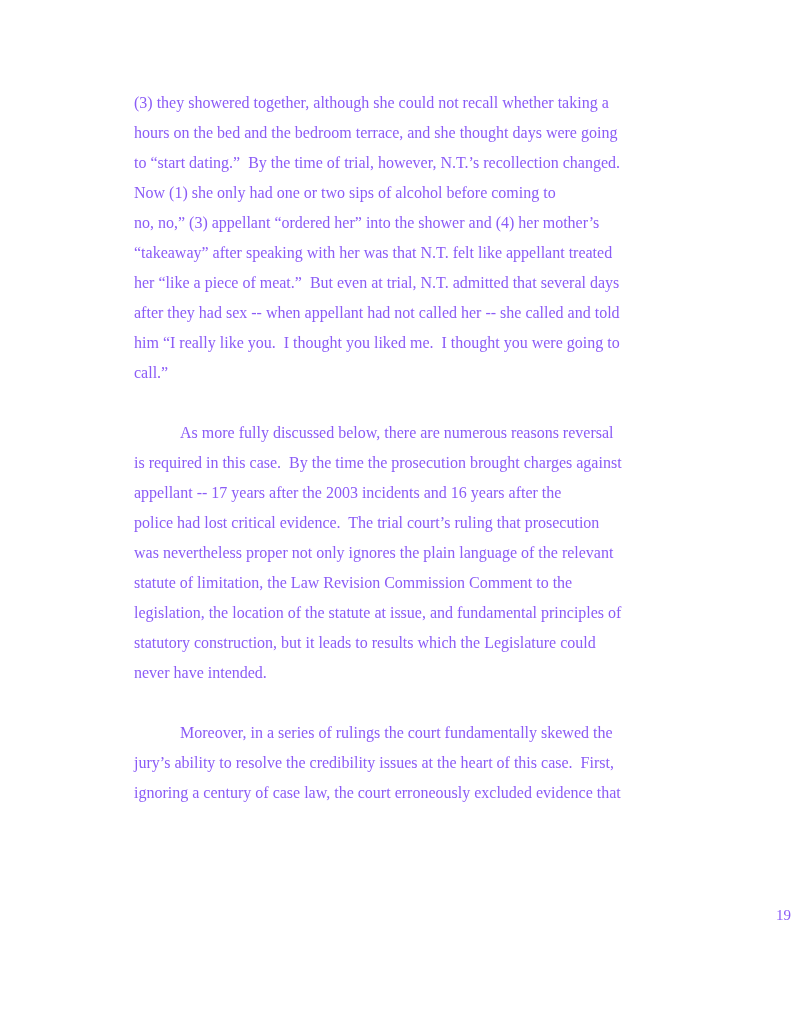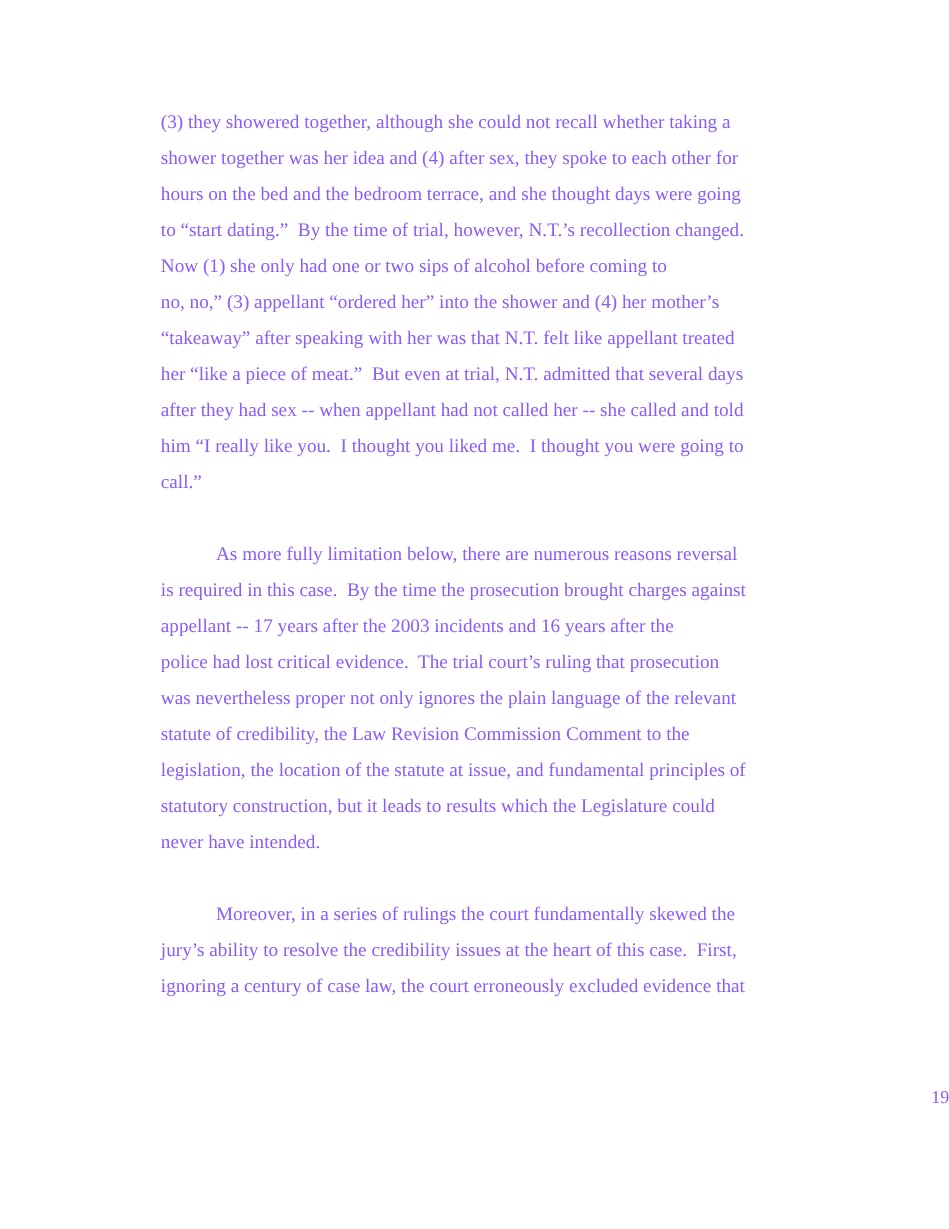--- a/index.html
+++ b/index.html
@@ -45,39 +45,38 @@
   }
 </style>
 </head>
 <body>
 
 <div class="page">
   <div class="text-block">
 
     <div class="para">
       <div class="line">(3) they showered together, although she could not recall whether taking a</div>
-      <div class="line">shower together was her idea and (4) after sex, they spoke to each other for</div>
       <div class="line">hours on the bed and the bedroom terrace, and she thought days were going</div>
       <div class="line">to “start dating.”  By the time of trial, however, N.T.’s recollection changed.</div>
       <div class="line">Now (1) she only had one or two sips of alcohol before coming to</div>
       <div class="line">no, no,” (3) appellant “ordered her” into the shower and (4) her mother’s</div>
       <div class="line">“takeaway” after speaking with her was that N.T. felt like appellant treated</div>
       <div class="line">her “like a piece of meat.”  But even at trial, N.T. admitted that several days</div>
       <div class="line">after they had sex -- when appellant had not called her -- she called and told</div>
       <div class="line">him “I really like you.  I thought you liked me.  I thought you were going to</div>
       <div class="line">call.”</div>
     </div>
 
     <div class="para">
-      <div class="line indent">As more fully limitation below, there are numerous reasons reversal</div>
+      <div class="line indent">As more fully discussed below, there are numerous reasons reversal</div>
       <div class="line">is required in this case.  By the time the prosecution brought charges against</div>
       <div class="line">appellant -- 17 years after the 2003 incidents and 16 years after the</div>
       <div class="line">police had lost critical evidence.  The trial court’s ruling that prosecution</div>
       <div class="line">was nevertheless proper not only ignores the plain language of the relevant</div>
-      <div class="line">statute of credibility, the Law Revision Commission Comment to the</div>
+      <div class="line">statute of limitation, the Law Revision Commission Comment to the</div>
       <div class="line">legislation, the location of the statute at issue, and fundamental principles of</div>
       <div class="line">statutory construction, but it leads to results which the Legislature could</div>
       <div class="line">never have intended.</div>
     </div>
 
     <div class="para">
       <div class="line indent">Moreover, in a series of rulings the court fundamentally skewed the</div>
       <div class="line">jury’s ability to resolve the credibility issues at the heart of this case.  First,</div>
       <div class="line">ignoring a century of case law, the court erroneously excluded evidence that</div>
     </div>

